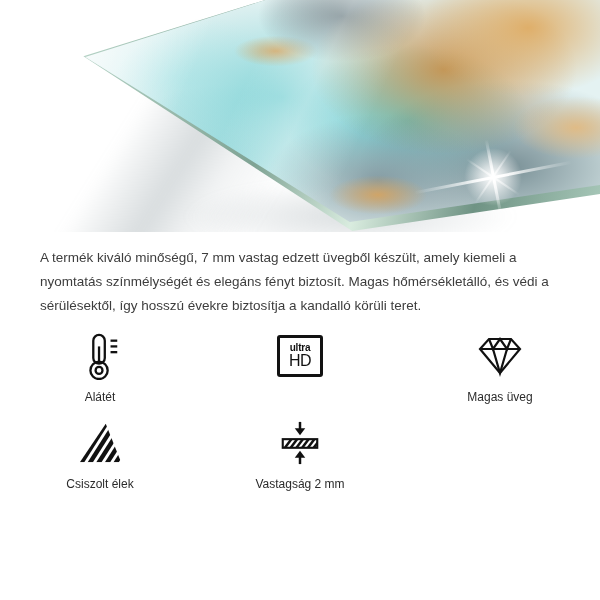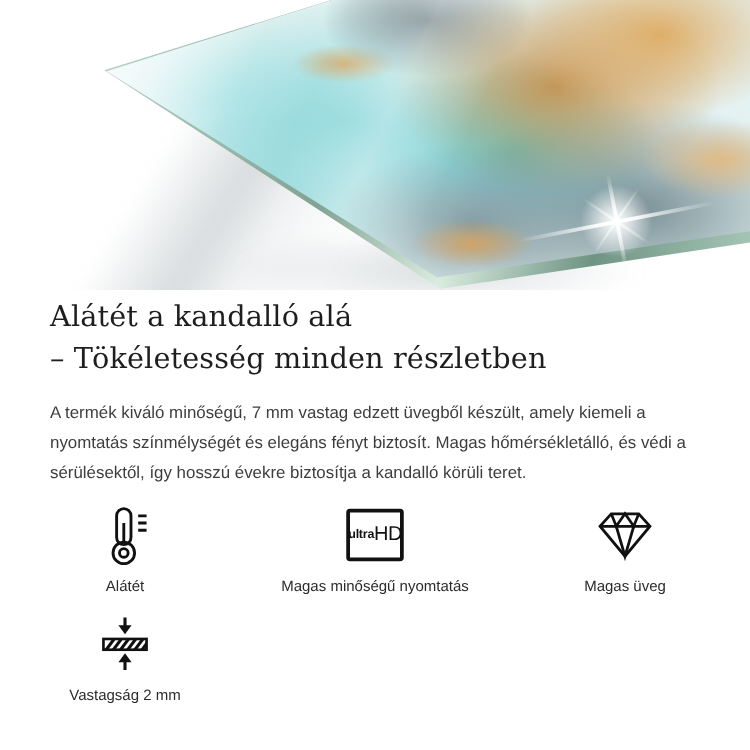--- a/index.html
+++ b/index.html
@@ -91,21 +91,21 @@
     display:grid; grid-template-columns:repeat(3,1fr); row-gap:14px;
     justify-items:center;
   }
   .feature { display:flex; flex-direction:column; align-items:center; }
   .icon-box { height:48px; display:flex; align-items:center; justify-content:center; }
   .feature-label { margin-top:10px; font-size:12px; line-height:15px; color:#2b2b2b; text-align:center; }
 
   .icon-svg { display:block; }
   .hd-badge {
     width:40px; height:36px; border:3px solid #111111; border-radius:3px;
-    display:flex; flex-direction:row; align-items:center; justify-content:center;
+    display:flex; flex-direction:column; align-items:center; justify-content:center;
     color:#111111;
   }
   .hd-top { font-size:10px; font-weight:700; line-height:10px; letter-spacing:-0.2px; }
   .hd-bottom { font-size:16px; font-weight:400; line-height:16px; letter-spacing:-0.5px; }
 </style>
 </head>
 <body>
 
 <div class="hero">
   <div class="panel-shadow"></div>
@@ -115,24 +115,20 @@
   <div class="sparkle">
     <div class="ray ray-h"></div>
     <div class="ray ray-v"></div>
     <div class="ray ray-d1"></div>
     <div class="ray ray-d2"></div>
     <div class="glow"></div>
   </div>
 </div>
 
 <div class="content">
-  <h1>
-    <span>Alátét a kandalló alá</span>
-    <span>– Tökéletesség minden részletben</span>
-  </h1>
 
   <p class="lead">A termék kiváló minőségű, 7 mm vastag edzett üvegből készült, amely kiemeli a nyomtatás színmélységét és elegáns fényt biztosít. Magas hőmérsékletálló, és védi a sérülésektől, így hosszú évekre biztosítja a kandalló körüli teret.</p>
 
   <div class="features">
 
     <div class="feature">
       <div class="icon-box">
         <svg class="icon-svg" width="46" height="48" viewBox="0 0 48 50" fill="none" stroke="#111111" stroke-width="2.4">
           <rect x="17" y="3" width="12" height="30" rx="6"></rect>
           <circle cx="23" cy="40" r="9"></circle>
@@ -146,36 +142,54 @@
       <div class="feature-label">Alátét</div>
     </div>
 
     <div class="feature">
       <div class="icon-box">
         <div class="hd-badge">
           <div class="hd-top">ultra</div>
           <div class="hd-bottom">HD</div>
         </div>
       </div>
-      <div class="feature-label">Magas minőségű nyomtatás</div>
     </div>
 
 
     <div class="feature">
       <div class="icon-box">
         <svg class="icon-svg" width="48" height="44" viewBox="0 0 48 44" fill="none" stroke="#111111" stroke-width="2.2">
           <path d="M13 5 L35 5 L44 15 L24 39 L4 15 Z"></path>
           <path d="M4 15 L44 15"></path>
           <path d="M13 5 L17 15 L24 5 L31 15 L35 5"></path>
           <path d="M17 15 L24 39 L31 15"></path>
         </svg>
       </div>
       <div class="feature-label">Magas üveg</div>
     </div>
 
+    <div class="feature">
+      <div class="icon-box">
+        <svg class="icon-svg" width="46" height="46" viewBox="0 0 48 48">
+          <defs>
+              <clipPath id="triClip">
+                <path d="M3 44 L30 4 L46 44 Z"></path>
+              </clipPath>
+            </defs>
+          <g clip-path="url(#triClip)" stroke="#111111" stroke-width="4.6">
+            <line x1="3" y1="47" x2="31" y2="3"></line>
+            <line x1="12" y1="47" x2="40" y2="3"></line>
+            <line x1="21" y1="47" x2="49" y2="3"></line>
+            <line x1="30" y1="47" x2="58" y2="3"></line>
+            <line x1="39" y1="47" x2="67" y2="3"></line>
+          </g>
+        </svg>
+      </div>
+      <div class="feature-label">Csiszolt élek</div>
+    </div>
 
     <div class="feature">
       <div class="icon-box">
         <svg class="icon-svg" width="46" height="48" viewBox="0 0 48 48">
           <defs>
               <clipPath id="barClip">
                 <rect x="6" y="20" width="36" height="9"></rect>
               </clipPath>
             </defs>
           <rect x="6" y="20" width="36" height="9" fill="none" stroke="#111111" stroke-width="2.2"></rect>

